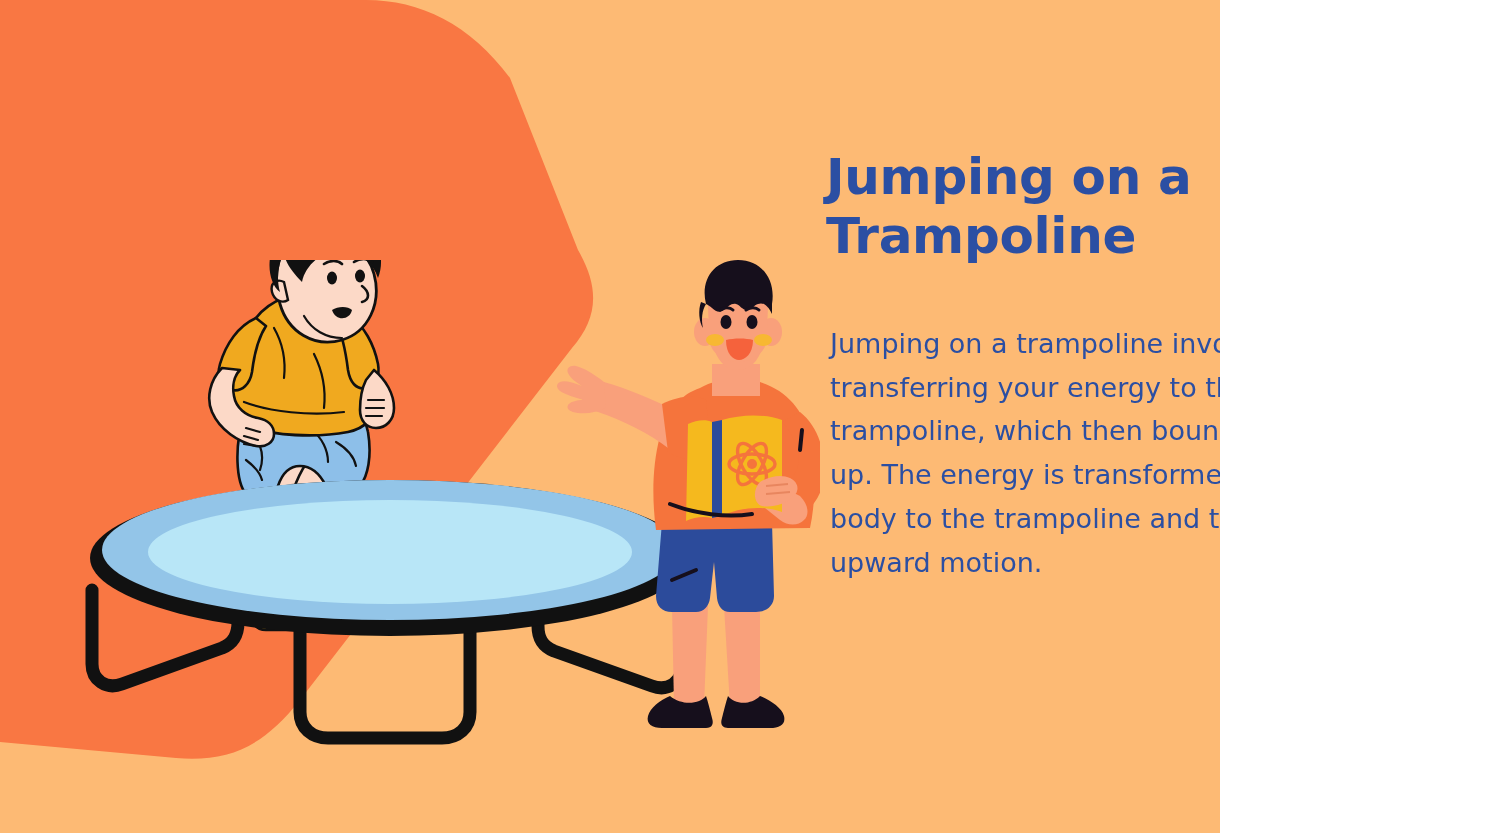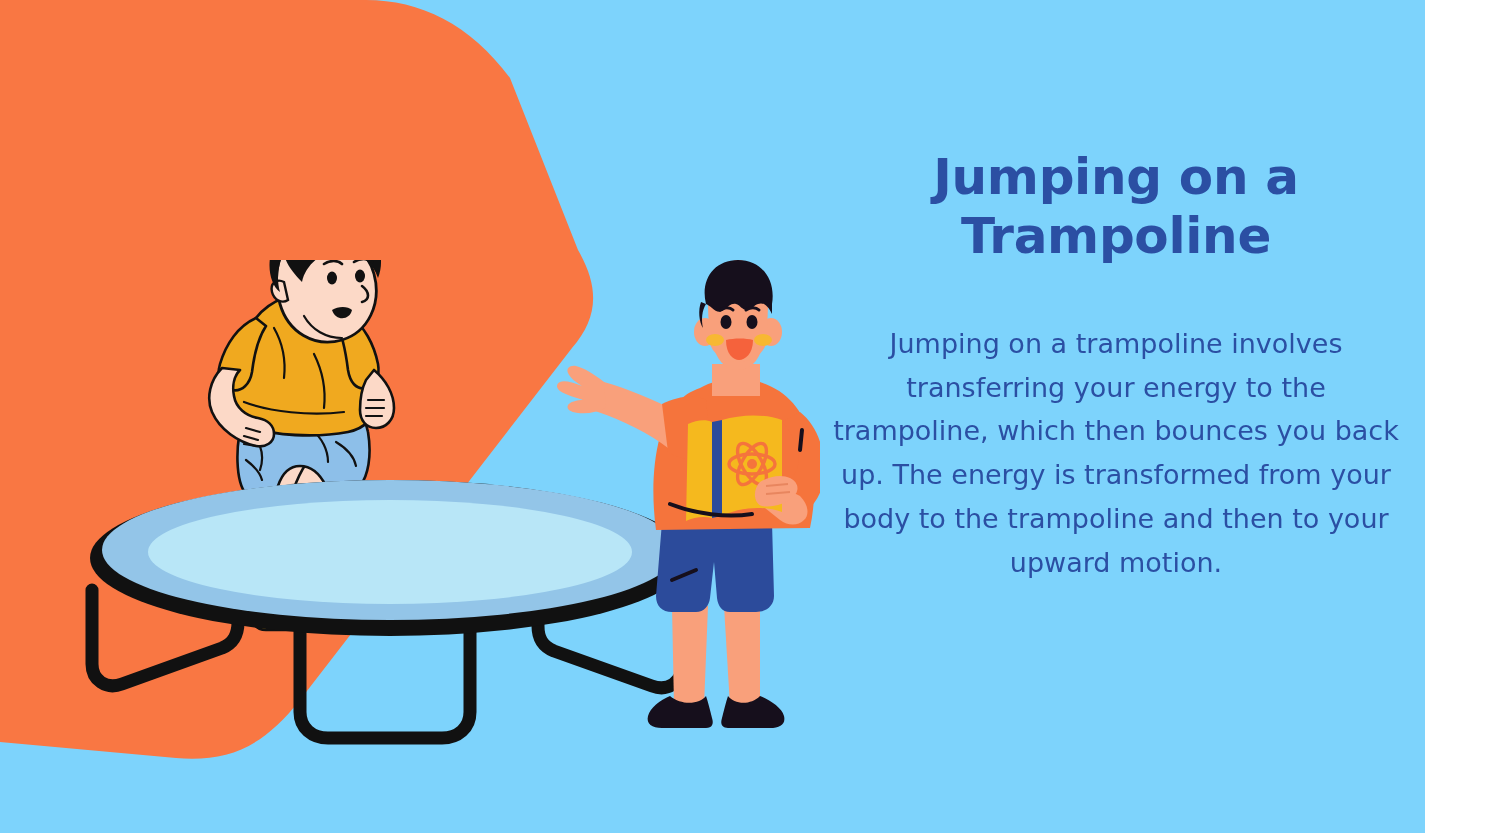--- a/index.html
+++ b/index.html
@@ -2,26 +2,25 @@
 <html><head>
 <meta charset="utf-8">
 <style>
   html, body {
     margin: 0;
     padding: 0;
     background: #ffffff;
   }
   #slide {
     position: relative;
-    width: 1425px;
+    width: 1220px;
     height: 833px;
-    background: #7dd3fc;
+    background: #fdba74;
     overflow: hidden;
     font-family: "DejaVu Sans", sans-serif;
-    text-align: center;
   }
   #bg-shape-layer {
     position: absolute;
     inset: 0;
     width: 1500px;
     height: 833px;
   }
   #illustration-layer {
     position: absolute;
     left: 60px;

